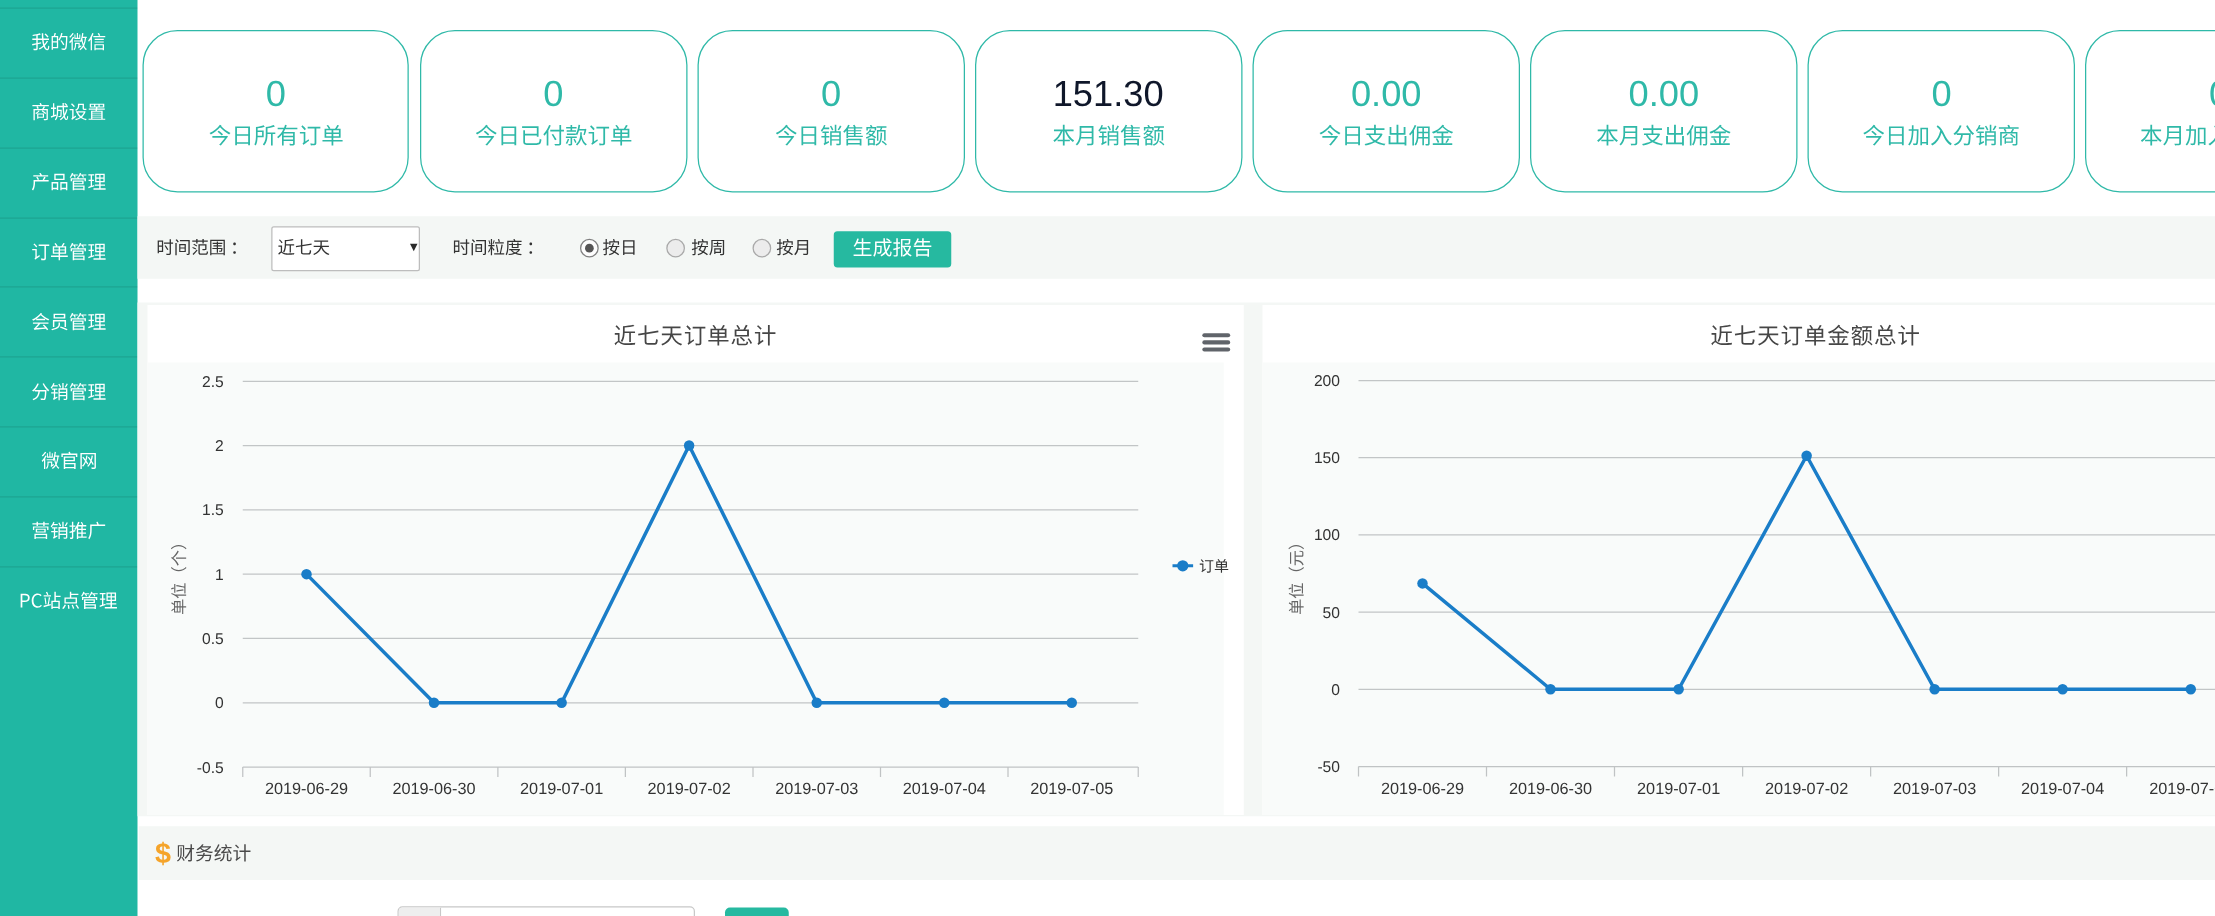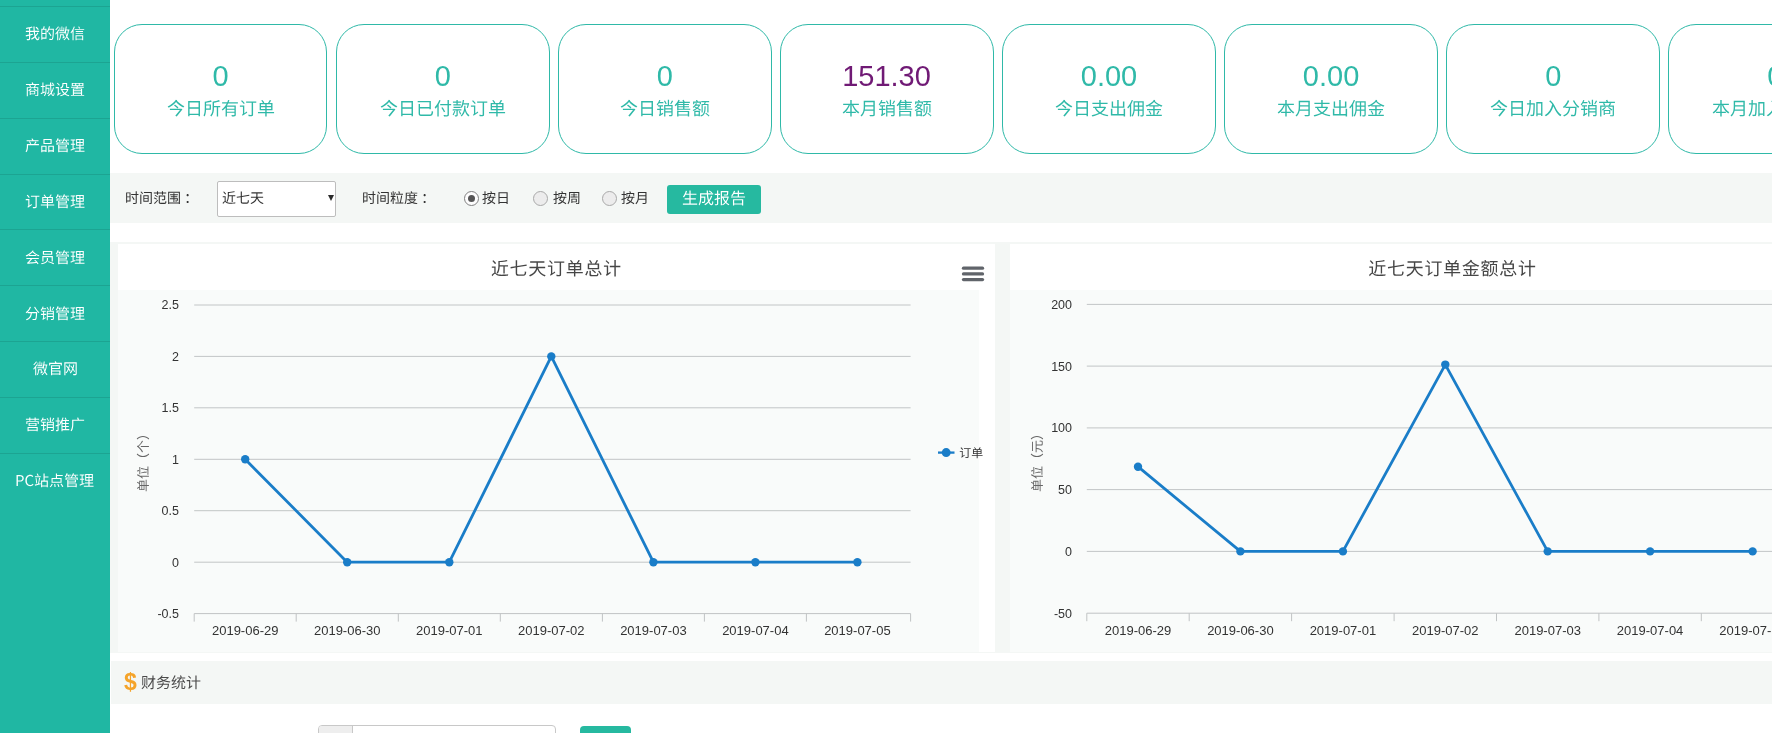--- a/index.html
+++ b/index.html
@@ -187,21 +187,21 @@
 <svg style="position:absolute;left:619.8px;top:96.2px;z-index:5" width="90" height="24" viewBox="0 0 90 24">
     <g fill="#2fb9a8" transform="translate(0,19) scale(0.018,-0.018)">
       <use href="#g4eca" x="0"></use>
       <use href="#g65e5" x="1000"></use>
       <use href="#g9500" x="2000"></use>
       <use href="#g552e" x="3000"></use>
       <use href="#g989d" x="4000"></use>
     </g>
   </svg>
 <div style="position:absolute;left:780px;top:23.5px;width:213.8px;height:130.5px;border:1px solid #2fb9a8;border-radius:28px;background:#fff"></div>
-<div style="position:absolute;left:780px;top:60px;width:213px;text-align:center;font-size:29px;color:#701a75;">151.30</div>
+<div style="position:absolute;left:780px;top:60px;width:213px;text-align:center;font-size:29px;color:#0f172a;">151.30</div>
 <svg style="position:absolute;left:841.9px;top:96.2px;z-index:5" width="90" height="24" viewBox="0 0 90 24">
     <g fill="#2fb9a8" transform="translate(0,19) scale(0.018,-0.018)">
       <use href="#g672c" x="0"></use>
       <use href="#g6708" x="1000"></use>
       <use href="#g9500" x="2000"></use>
       <use href="#g552e" x="3000"></use>
       <use href="#g989d" x="4000"></use>
     </g>
   </svg>
 <div style="position:absolute;left:1002.1px;top:23.5px;width:213.8px;height:130.5px;border:1px solid #2fb9a8;border-radius:28px;background:#fff"></div>

